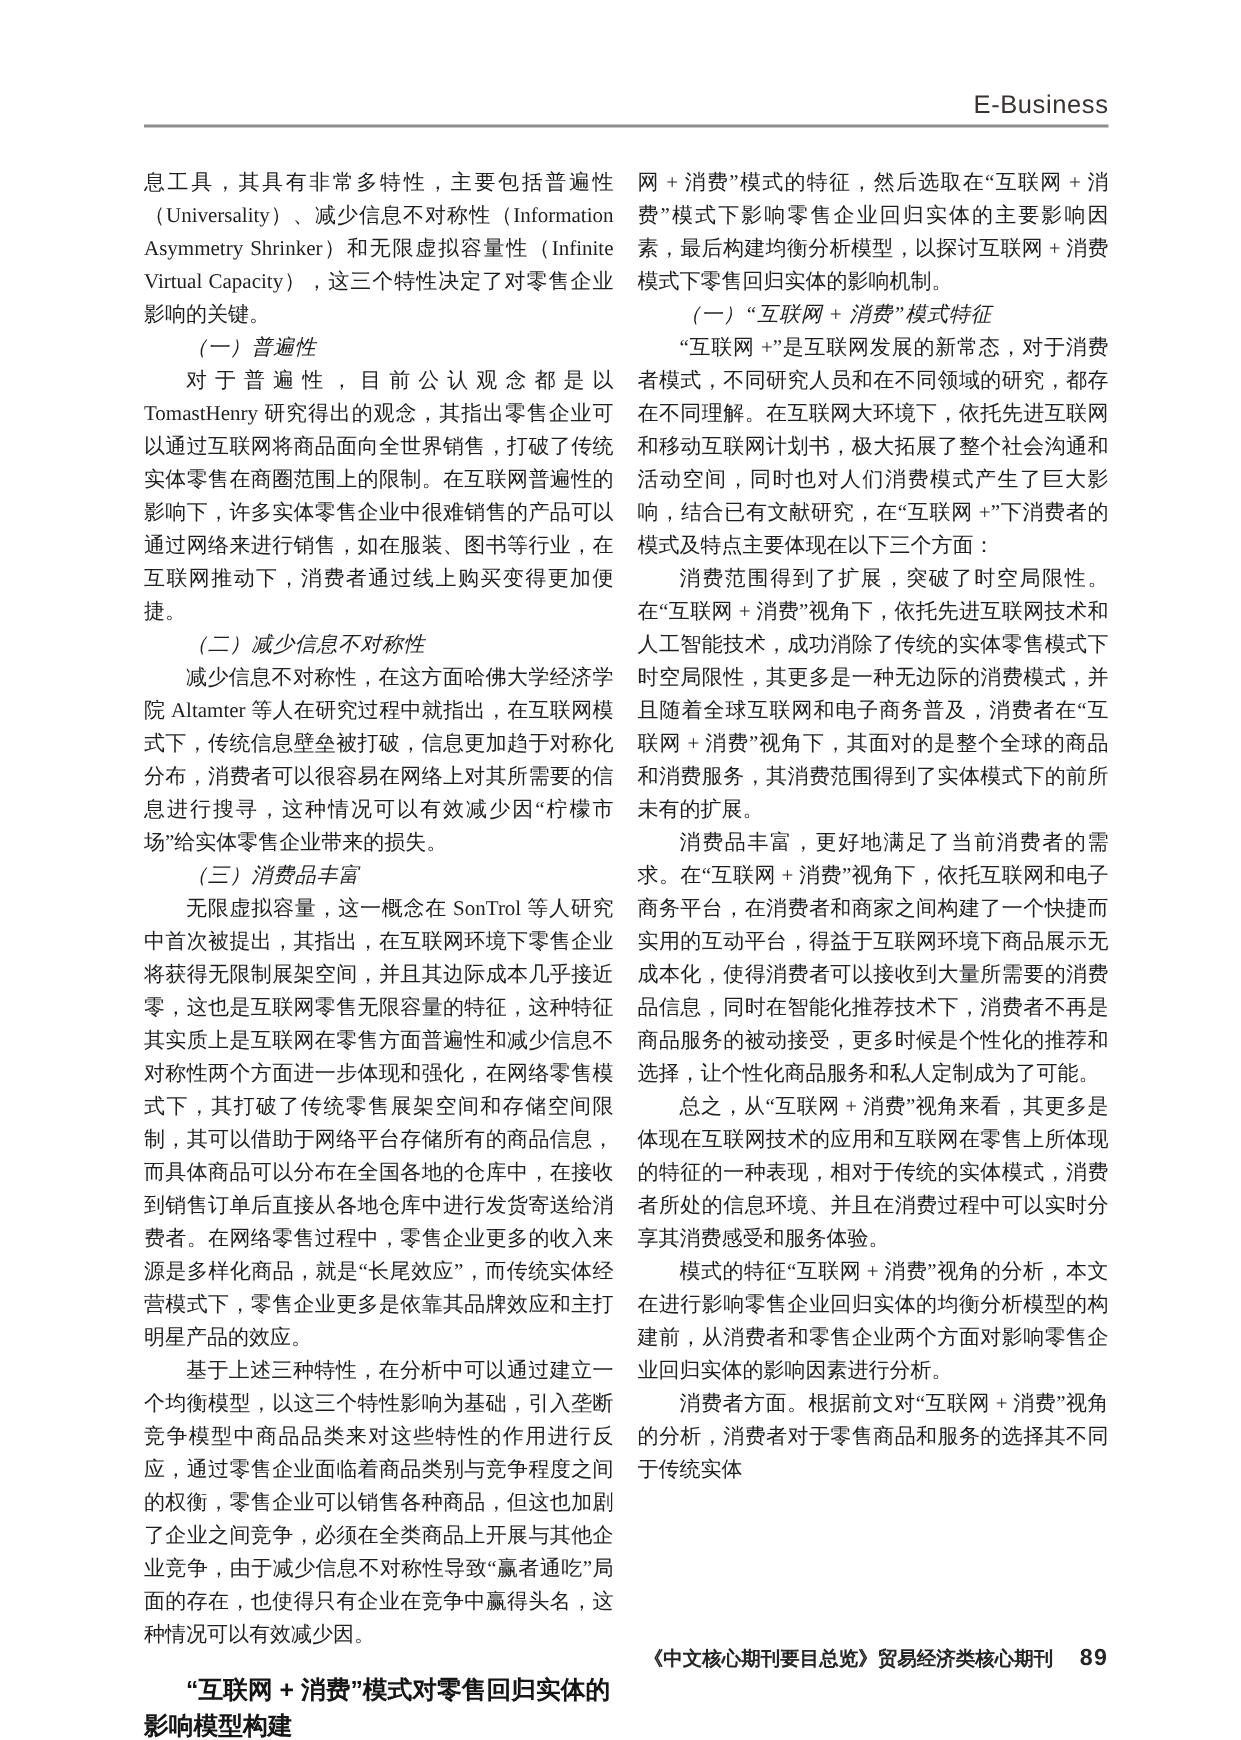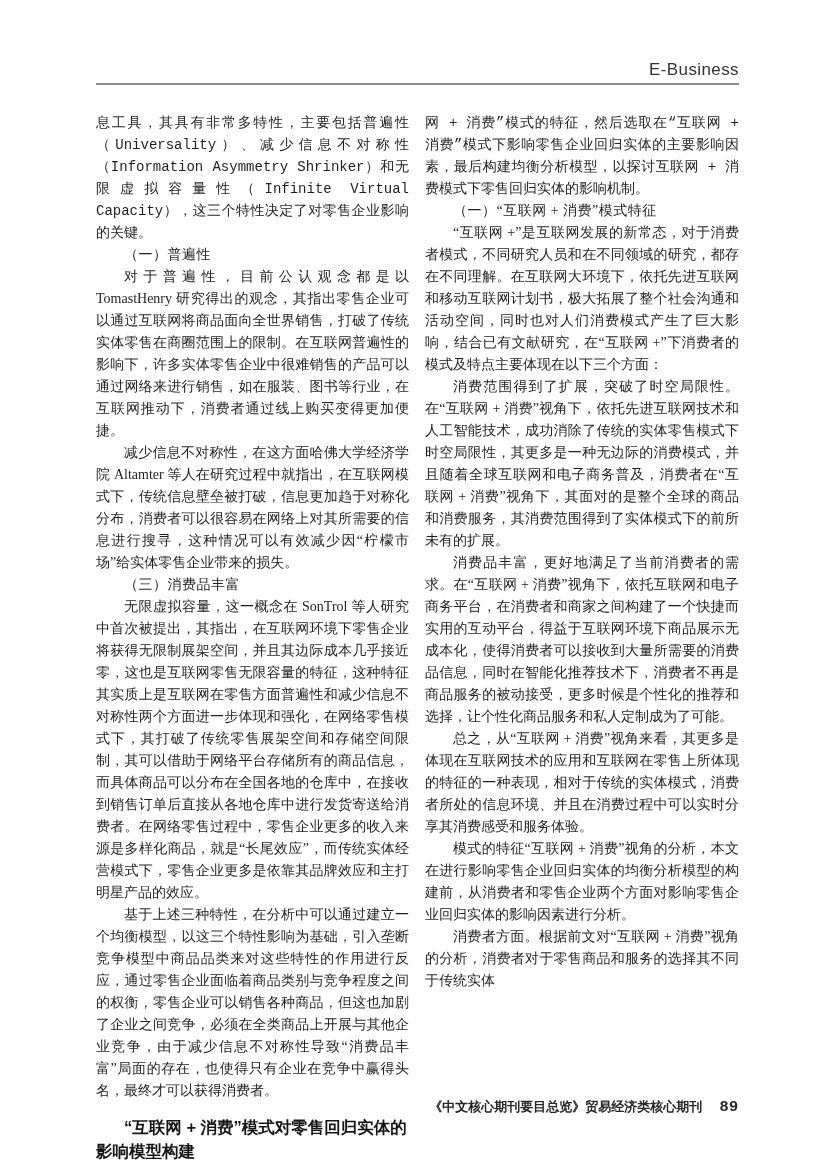--- a/index.html
+++ b/index.html
@@ -37,22 +37,23 @@
   }
   .col {
     width: 313px;
     font-size: 14px;
     line-height: 22px;
     text-align: justify;
     color: #1f1f1f;
   }
   .col.right { width: 314px; }
   .col p { margin: 0; text-indent: 2em; }
-  .col p.cont { text-indent: 0; font-family: Liberation Mono, monospace; }
+  .col p.cont { text-indent: 0; }
   .col p.kai {
+    font-style: italic;
     letter-spacing: 0.5px;
   }
   .col p.boldhead {
     font-family: "Liberation Sans", "DejaVu Sans", sans-serif;
     font-weight: bold;
     font-size: 16.5px;
     line-height: 24px;
     margin-top: 13px;
     margin-bottom: 5px;
     text-indent: 1.7em;
@@ -84,24 +85,25 @@
   <div class="header">
     <span class="header-label">E-Business</span>
   </div>
 
   <div class="columns">
 
     <div class="col">
       <p class="cont">息工具，其具有非常多特性，主要包括普遍性（Universality）、减少信息不对称性（Information Asymmetry Shrinker）和无限虚拟容量性（Infinite Virtual Capacity），这三个特性决定了对零售企业影响的关键。</p>
       <p class="kai">（一）普遍性</p>
       <p>对于普遍性，目前公认观念都是以 TomastHenry 研究得出的观念，其指出零售企业可以通过互联网将商品面向全世界销售，打破了传统实体零售在商圈范围上的限制。在互联网普遍性的影响下，许多实体零售企业中很难销售的产品可以通过网络来进行销售，如在服装、图书等行业，在互联网推动下，消费者通过线上购买变得更加便捷。</p>
+      <p class="kai">（二）减少信息不对称性</p>
       <p>减少信息不对称性，在这方面哈佛大学经济学院 Altamter 等人在研究过程中就指出，在互联网模式下，传统信息壁垒被打破，信息更加趋于对称化分布，消费者可以很容易在网络上对其所需要的信息进行搜寻，这种情况可以有效减少因“柠檬市场”给实体零售企业带来的损失。</p>
       <p class="kai">（三）消费品丰富</p>
       <p>无限虚拟容量，这一概念在 SonTrol 等人研究中首次被提出，其指出，在互联网环境下零售企业将获得无限制展架空间，并且其边际成本几乎接近零，这也是互联网零售无限容量的特征，这种特征其实质上是互联网在零售方面普遍性和减少信息不对称性两个方面进一步体现和强化，在网络零售模式下，其打破了传统零售展架空间和存储空间限制，其可以借助于网络平台存储所有的商品信息，而具体商品可以分布在全国各地的仓库中，在接收到销售订单后直接从各地仓库中进行发货寄送给消费者。在网络零售过程中，零售企业更多的收入来源是多样化商品，就是“长尾效应”，而传统实体经营模式下，零售企业更多是依靠其品牌效应和主打明星产品的效应。</p>
-      <p>基于上述三种特性，在分析中可以通过建立一个均衡模型，以这三个特性影响为基础，引入垄断竞争模型中商品品类来对这些特性的作用进行反应，通过零售企业面临着商品类别与竞争程度之间的权衡，零售企业可以销售各种商品，但这也加剧了企业之间竞争，必须在全类商品上开展与其他企业竞争，由于减少信息不对称性导致“消费品丰富”局面的存在，也使得只有企业在竞争中赢得头名，最终才可以获得消费者。</p>
+      <p>基于上述三种特性，在分析中可以通过建立一个均衡模型，以这三个特性影响为基础，引入垄断竞争模型中商品品类来对这些特性的作用进行反应，通过零售企业面临着商品类别与竞争程度之间的权衡，零售企业可以销售各种商品，但这也加剧了企业之间竞争，必须在全类商品上开展与其他企业竞争，由于减少信息不对称性导致“赢者通吃”局面的存在，也使得只有企业在竞争中赢得头名，这种情况可以有效减少因。</p>
       <p class="boldhead">“互联网 + 消费”模式对零售回归实体的影响模型构建</p>
 
     </div>
 
     <div class="col right">
       <p class="cont">网 + 消费”模式的特征，然后选取在“互联网 + 消费”模式下影响零售企业回归实体的主要影响因素，最后构建均衡分析模型，以探讨互联网 + 消费模式下零售回归实体的影响机制。</p>
       <p class="kai">（一）“互联网 + 消费”模式特征</p>
       <p>“互联网 +”是互联网发展的新常态，对于消费者模式，不同研究人员和在不同领域的研究，都存在不同理解。在互联网大环境下，依托先进互联网和移动互联网计划书，极大拓展了整个社会沟通和活动空间，同时也对人们消费模式产生了巨大影响，结合已有文献研究，在“互联网 +”下消费者的模式及特点主要体现在以下三个方面：</p>
       <p>消费范围得到了扩展，突破了时空局限性。在“互联网 + 消费”视角下，依托先进互联网技术和人工智能技术，成功消除了传统的实体零售模式下时空局限性，其更多是一种无边际的消费模式，并且随着全球互联网和电子商务普及，消费者在“互联网 + 消费”视角下，其面对的是整个全球的商品和消费服务，其消费范围得到了实体模式下的前所未有的扩展。</p>
       <p>消费品丰富，更好地满足了当前消费者的需求。在“互联网 + 消费”视角下，依托互联网和电子商务平台，在消费者和商家之间构建了一个快捷而实用的互动平台，得益于互联网环境下商品展示无成本化，使得消费者可以接收到大量所需要的消费品信息，同时在智能化推荐技术下，消费者不再是商品服务的被动接受，更多时候是个性化的推荐和选择，让个性化商品服务和私人定制成为了可能。</p>

